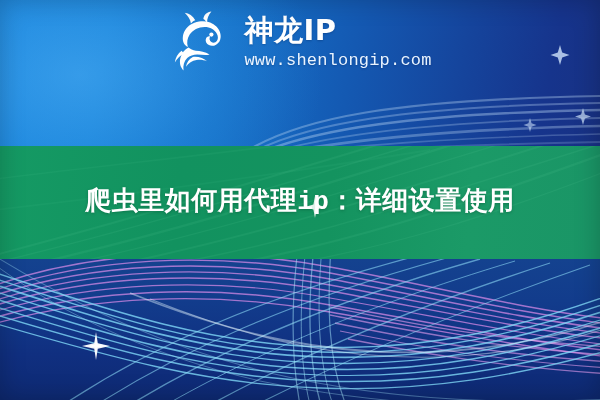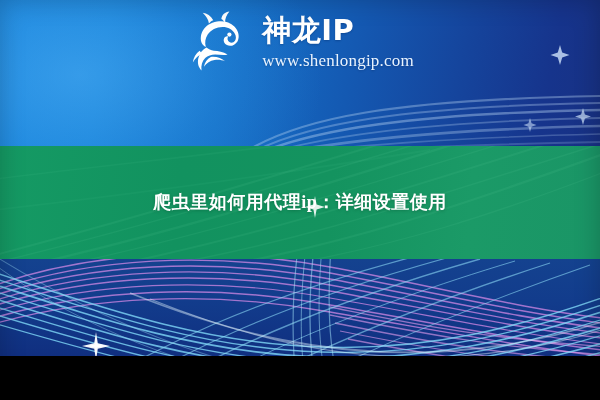--- a/index.html
+++ b/index.html
@@ -1,21 +1,21 @@
 <!DOCTYPE html>
 <html><head>
 <meta charset="utf-8">
 <title>shenlongip-banner</title>
 <style>
   html,body{margin:0;padding:0;background:#000;}
   body{font-family:"Liberation Sans","DejaVu Sans",sans-serif;}
 
   #banner{
     position:relative;
-    width:600px;height:356px;
+    width:600px;height:400px;
     overflow:hidden;
     background:#737373;
   }
 
   
   #header-band{
     position:absolute;left:0;top:0;width:600px;height:150px;
     background:linear-gradient(100deg,#1a86de 0%,#1782da 18%,#1571c9 38%,#1459b2 58%,#15449c 76%,#16348c 90%,#183183 100%);
     overflow:hidden;
   }
@@ -35,38 +35,38 @@
   }
   #dragon-mark{width:62px;height:62px;flex:0 0 auto;display:block;}
   #logo-text{display:flex;flex-direction:column;align-items:flex-start;line-height:1;}
   #brand-name{
     color:#ffffff;font-size:29px;font-weight:700;letter-spacing:.5px;
     font-family:"DejaVu Sans","Liberation Sans",sans-serif;
     text-shadow:0 1px 2px rgba(0,30,80,.30);
   }
   #brand-url{
     color:#eaf4ff;font-size:17px;font-weight:400;letter-spacing:.2px;margin-top:7px;
-    font-family:Liberation Serif, serif;
+    font-family:Liberation Mono, monospace;
     text-shadow:0 1px 2px rgba(0,30,80,.30);
   }
 
   
   #title-band{
     position:absolute;left:0;top:146px;width:600px;height:113px;
     background:linear-gradient(95deg,#159a64 0%,#12925f 30%,#14935f 55%,#1b9a67 78%,#1a9566 100%);
     overflow:hidden;
   }
   #title-band-stripes{position:absolute;left:0;top:0;width:600px;height:113px;opacity:.55;}
   #title-text{
     position:absolute;left:0;top:0;width:600px;height:113px;
     display:flex;flex-direction:column;align-items:center;justify-content:center;
     padding:0 14px;box-sizing:border-box;
-    color:#ffffff;font-size:18px;font-weight:700;line-height:1.32;
+    color:#ffffff;font-size:26px;font-weight:700;line-height:1.32;
     text-align:center;letter-spacing:.5px;
-    font-family:Liberation Serif, serif;
+    font-family:Liberation Mono, monospace;
     text-shadow:0 1px 3px rgba(0,60,35,.35);
   }
   #title-line-1,#title-line-2{display:block;white-space:nowrap;}
   #title-sparkle{
     position:absolute;left:304px;top:196px;width:22px;height:22px;pointer-events:none;
   }
 
   
   #wave-section{
     position:absolute;left:0;top:259px;width:600px;height:141px;

